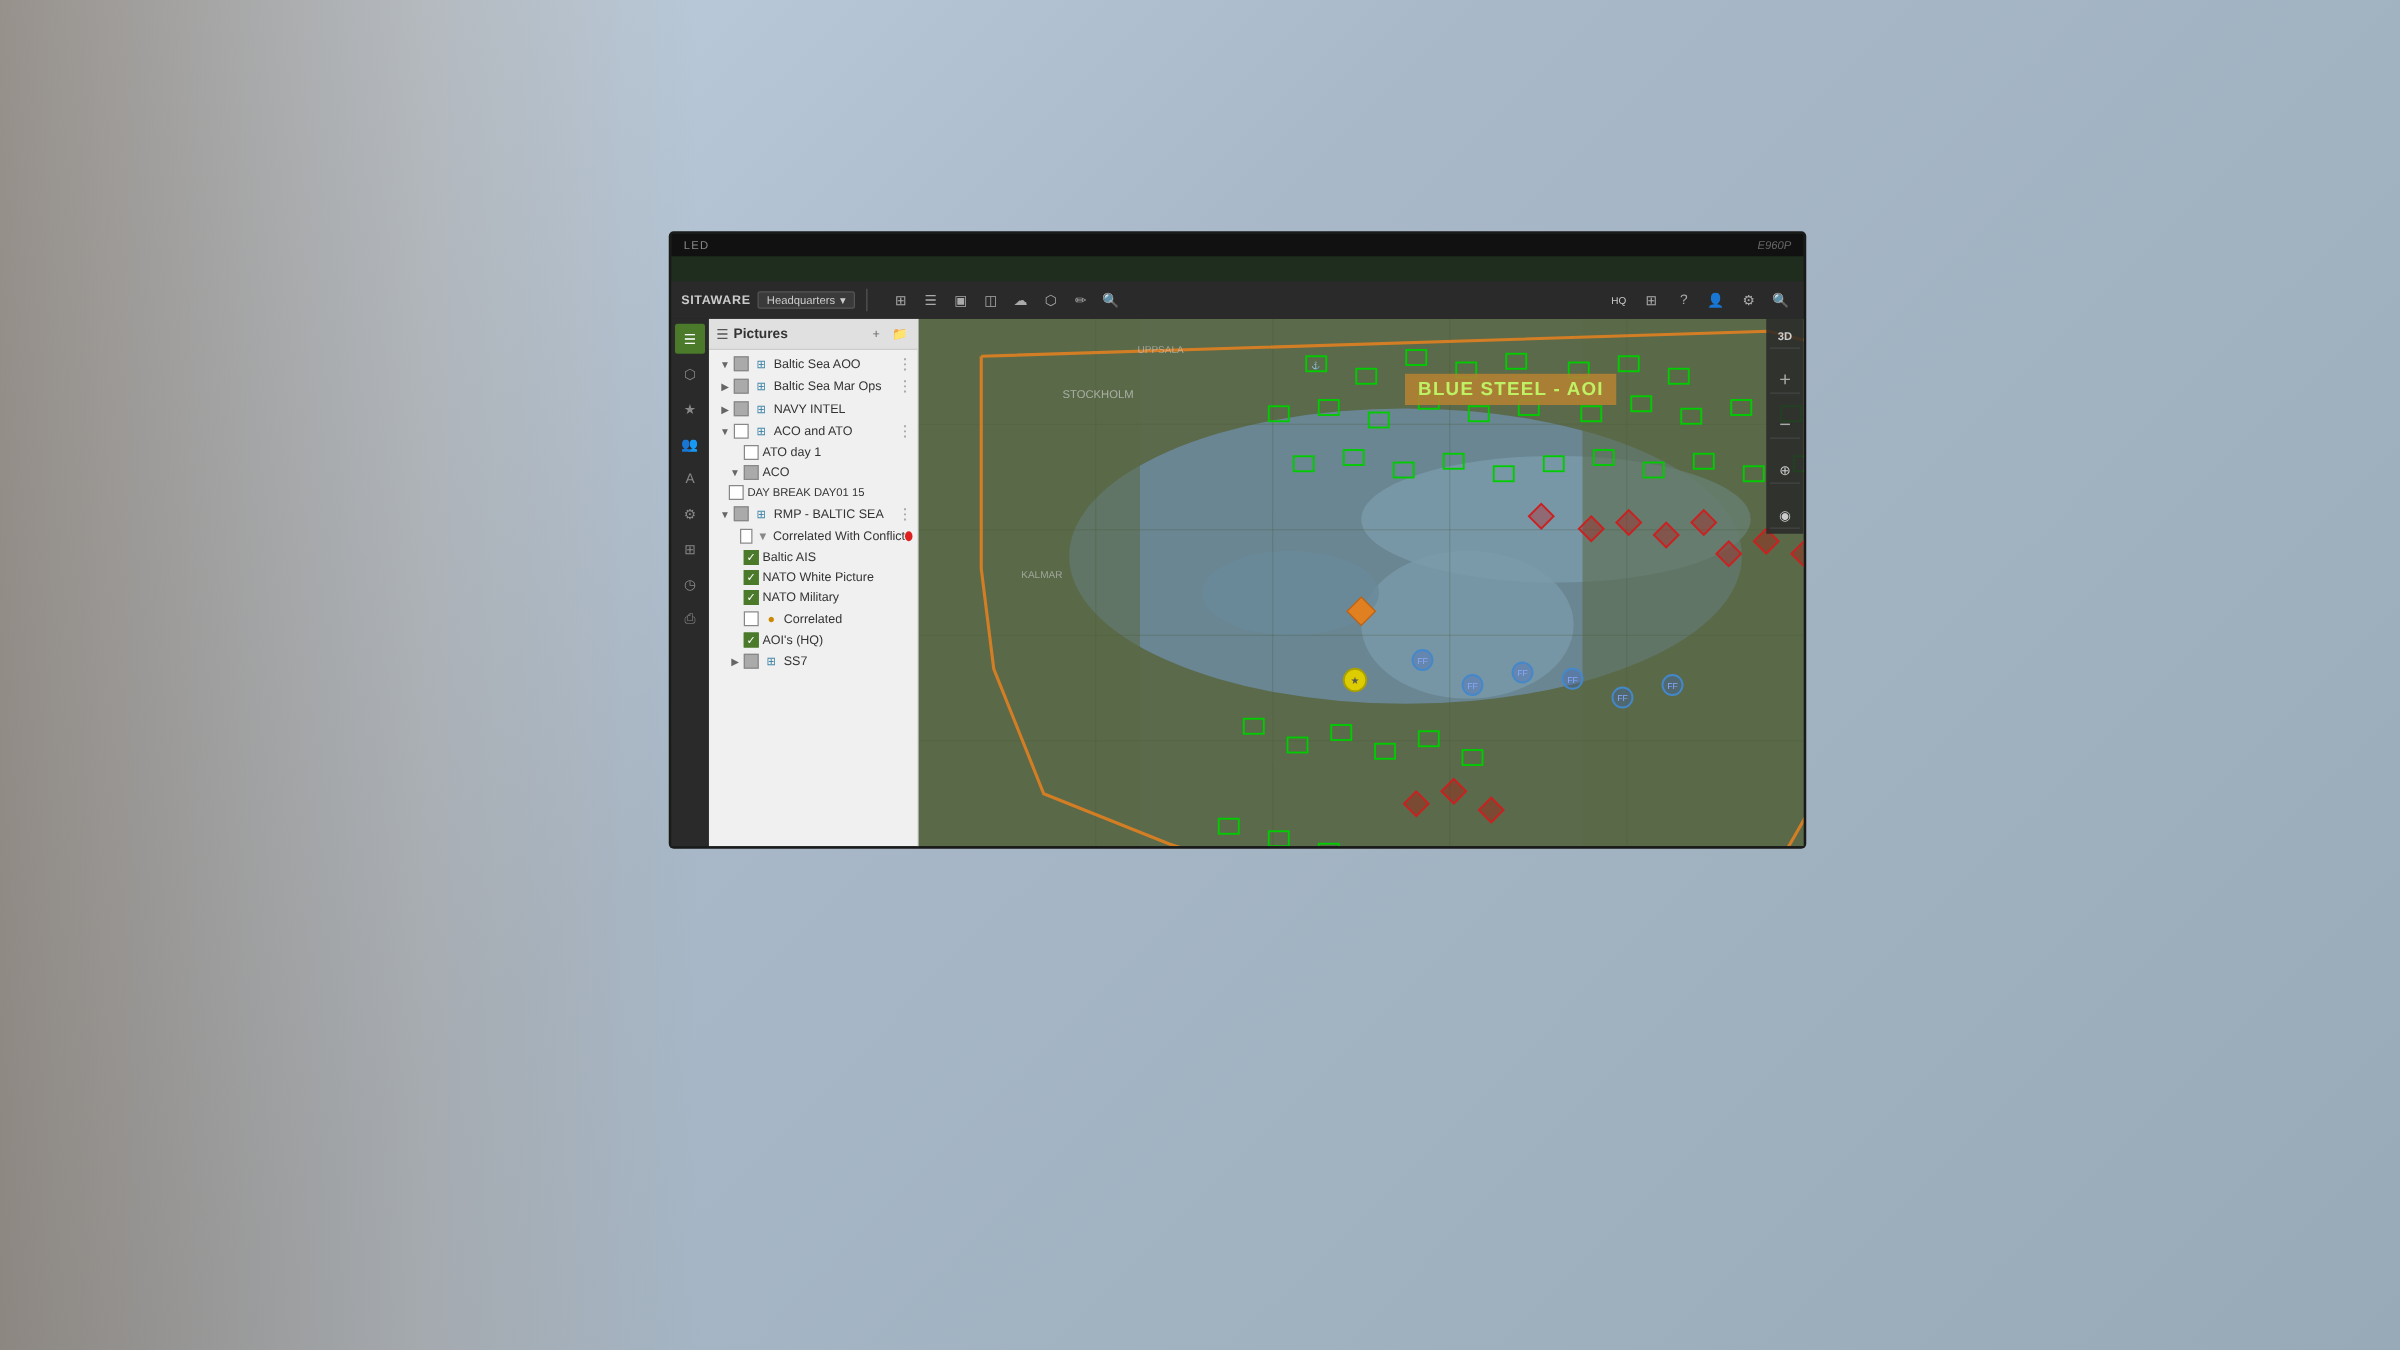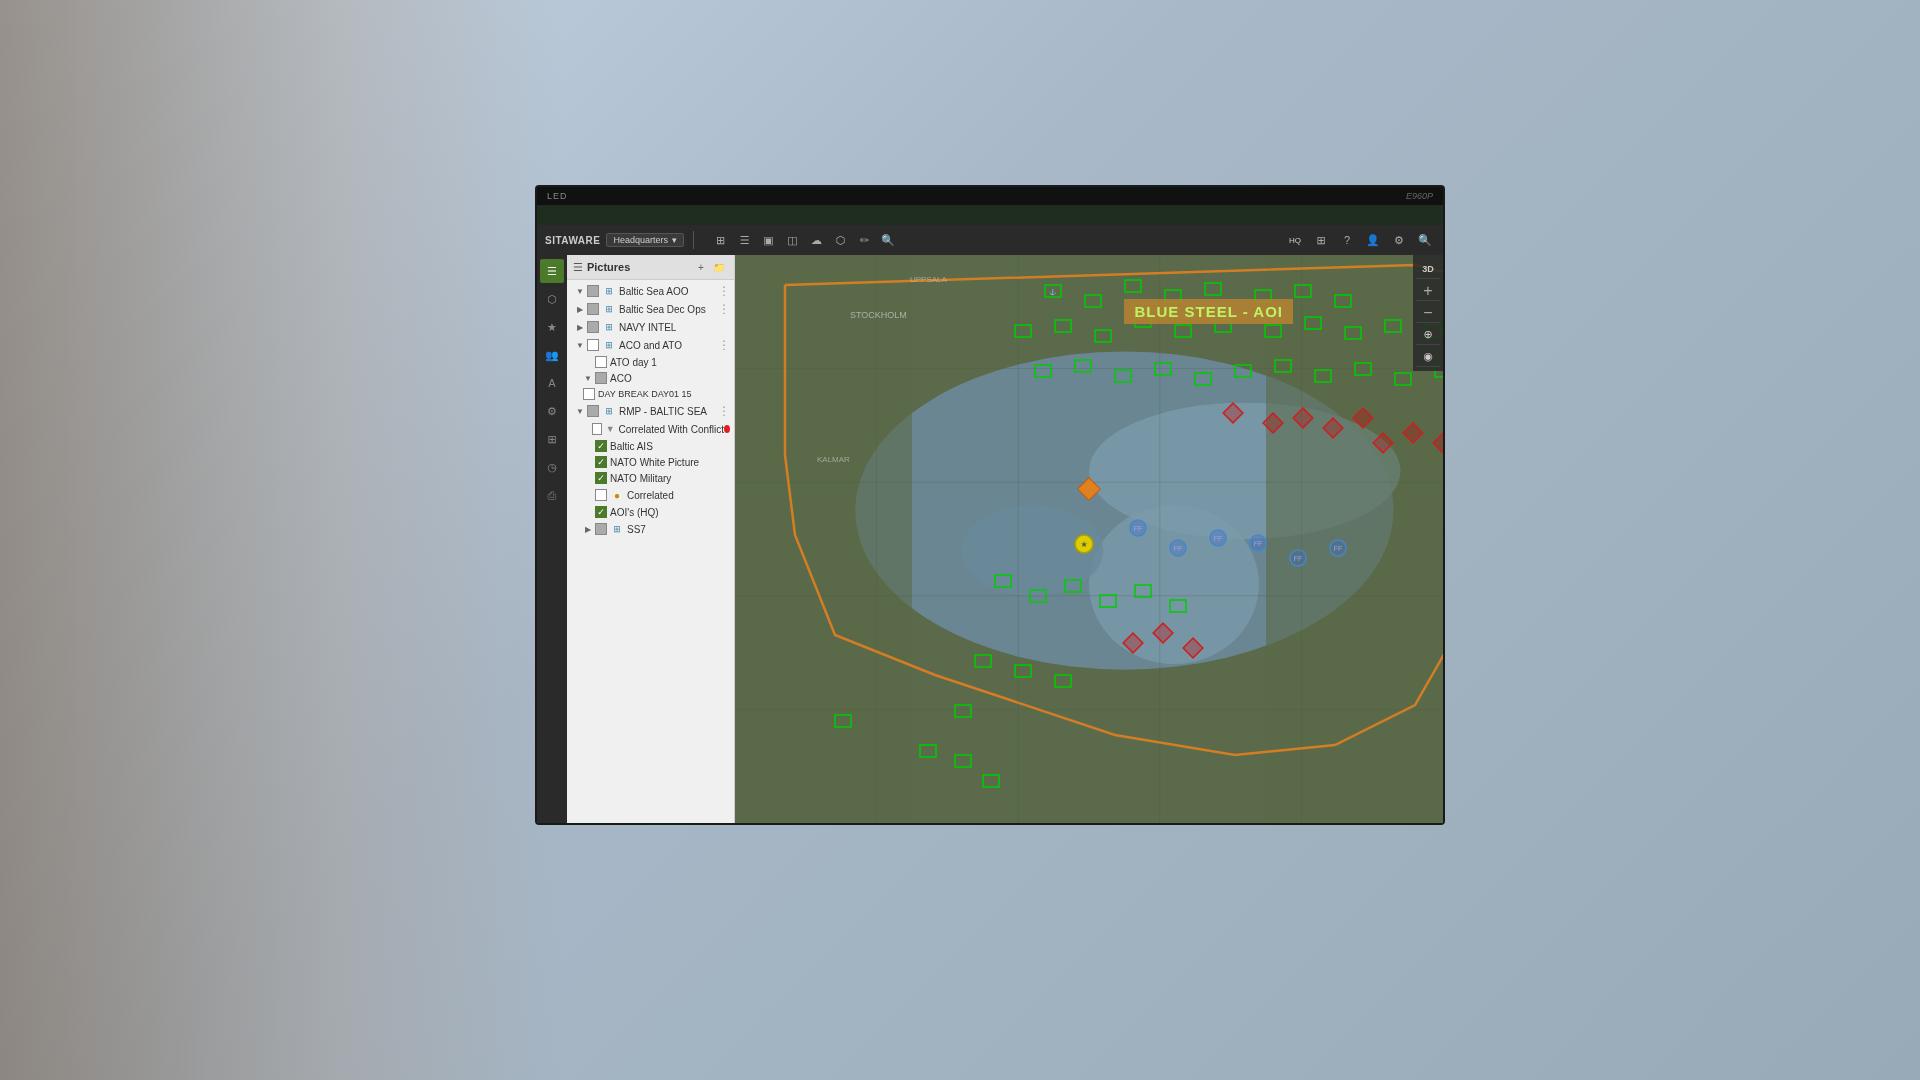--- a/index.html
+++ b/index.html
@@ -24,21 +24,21 @@
       position: absolute;
       left: 0; top: 0;
       width: 560px; height: 1080px;
       background: linear-gradient(to right, rgba(120,100,80,0.6) 0%, rgba(160,140,120,0.3) 60%, transparent 100%);
     }
 
     
     .monitor-frame {
       position: absolute;
       left: 535px; top: 185px;
-      width: 910px; height: 640px;
+      width: 910px; height: 494px;
       background: #1a1a1a;
       border-radius: 4px;
       padding: 2px;
     }
 
     
     .monitor-screen {
       width: 100%; height: 100%;
       background: #1e2d1e;
       overflow: hidden;
@@ -277,21 +277,21 @@
     
     .map-right-controls {
       position: absolute;
       right: 0; top: 0;
       width: 30px;
       background: rgba(40,40,40,0.85);
       display: flex;
       flex-direction: column;
       align-items: center;
       padding: 4px 0;
-      gap: 2px;
+      gap: 16px;
     }
 
     .map-ctrl-btn {
       width: 24px; height: 20px;
       display: flex; align-items: center; justify-content: center;
       color: #ccc; font-size: 11px; cursor: pointer;
       border-bottom: 1px solid #444;
     }
 
     
@@ -391,21 +391,21 @@
             <div class="tree-checkbox partial"></div>
             <div class="tree-icon" style="color:#4488aa;">⊞</div>
             <span>Baltic Sea AOO</span>
             <span class="tree-more">⋮</span>
           </div>
 
           <div class="tree-item tree-indent-1">
             <div class="tree-expand">▶</div>
             <div class="tree-checkbox partial"></div>
             <div class="tree-icon" style="color:#4488aa;">⊞</div>
-            <span>Baltic Sea Dec Ops</span>
+            <span>Baltic Sea Mar Ops</span>
             <span class="tree-more">⋮</span>
           </div>
 
           <div class="tree-item tree-indent-1">
             <div class="tree-expand">▶</div>
             <div class="tree-checkbox partial"></div>
             <div class="tree-icon" style="color:#4488aa;">⊞</div>
             <span>NAVY INTEL</span>
           </div>
 

